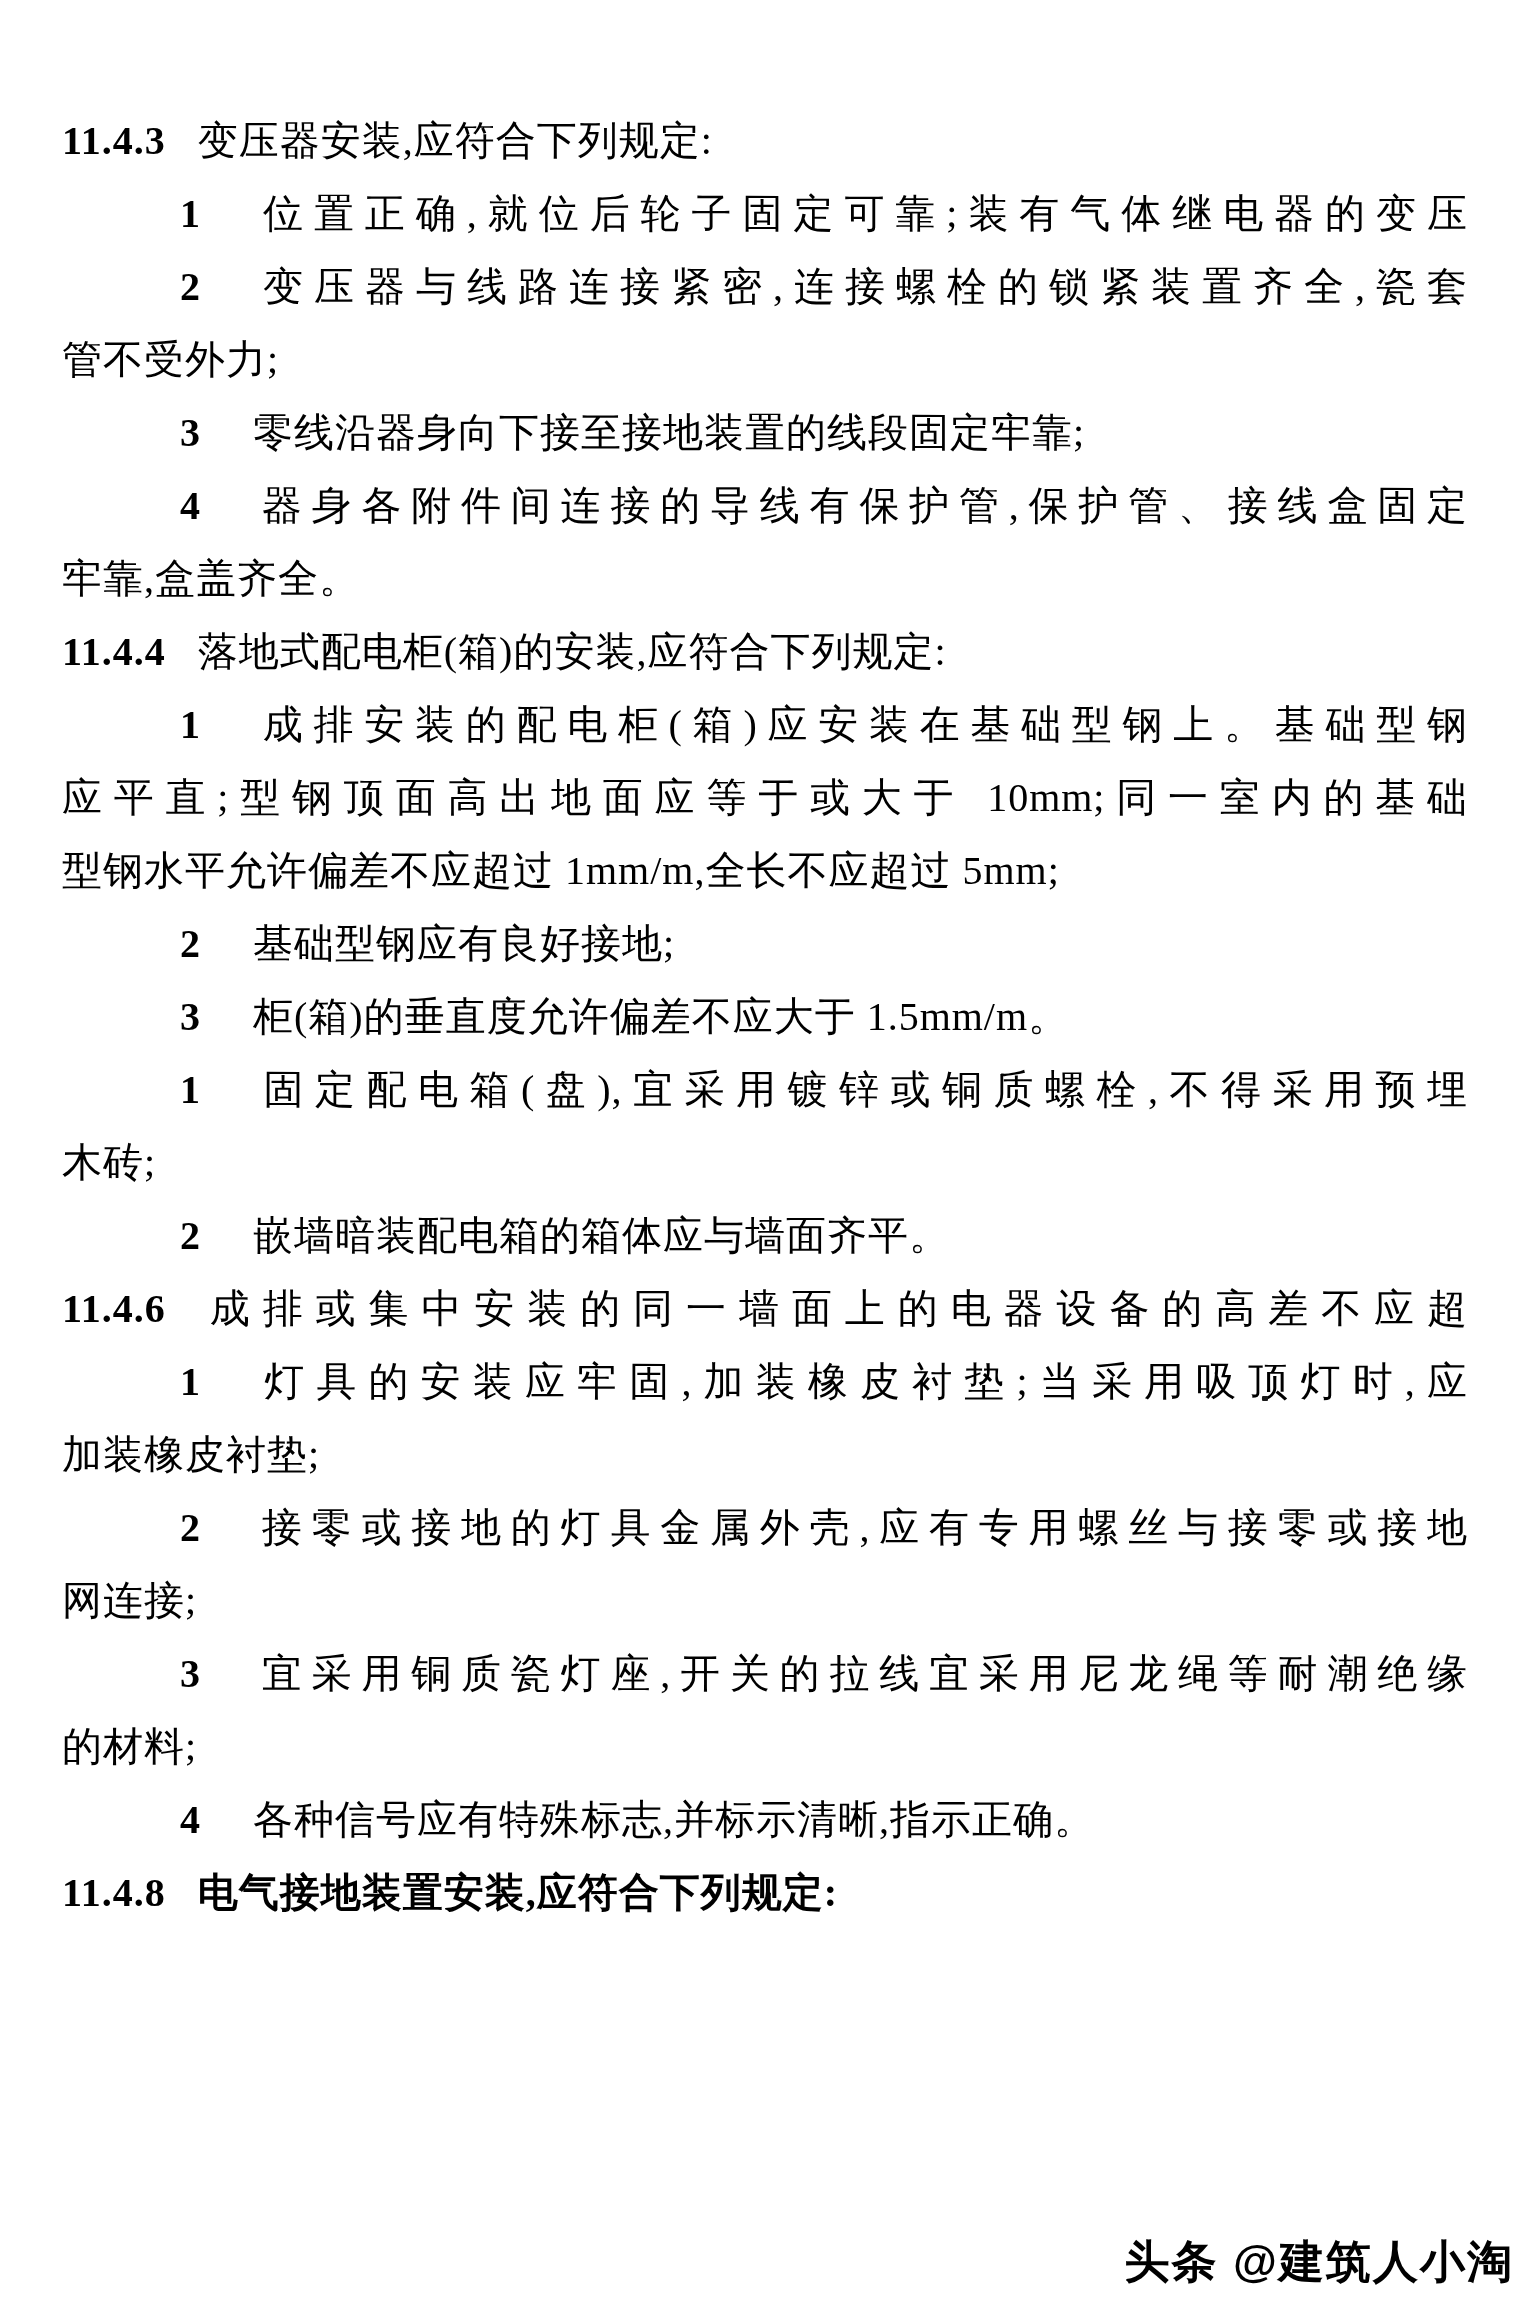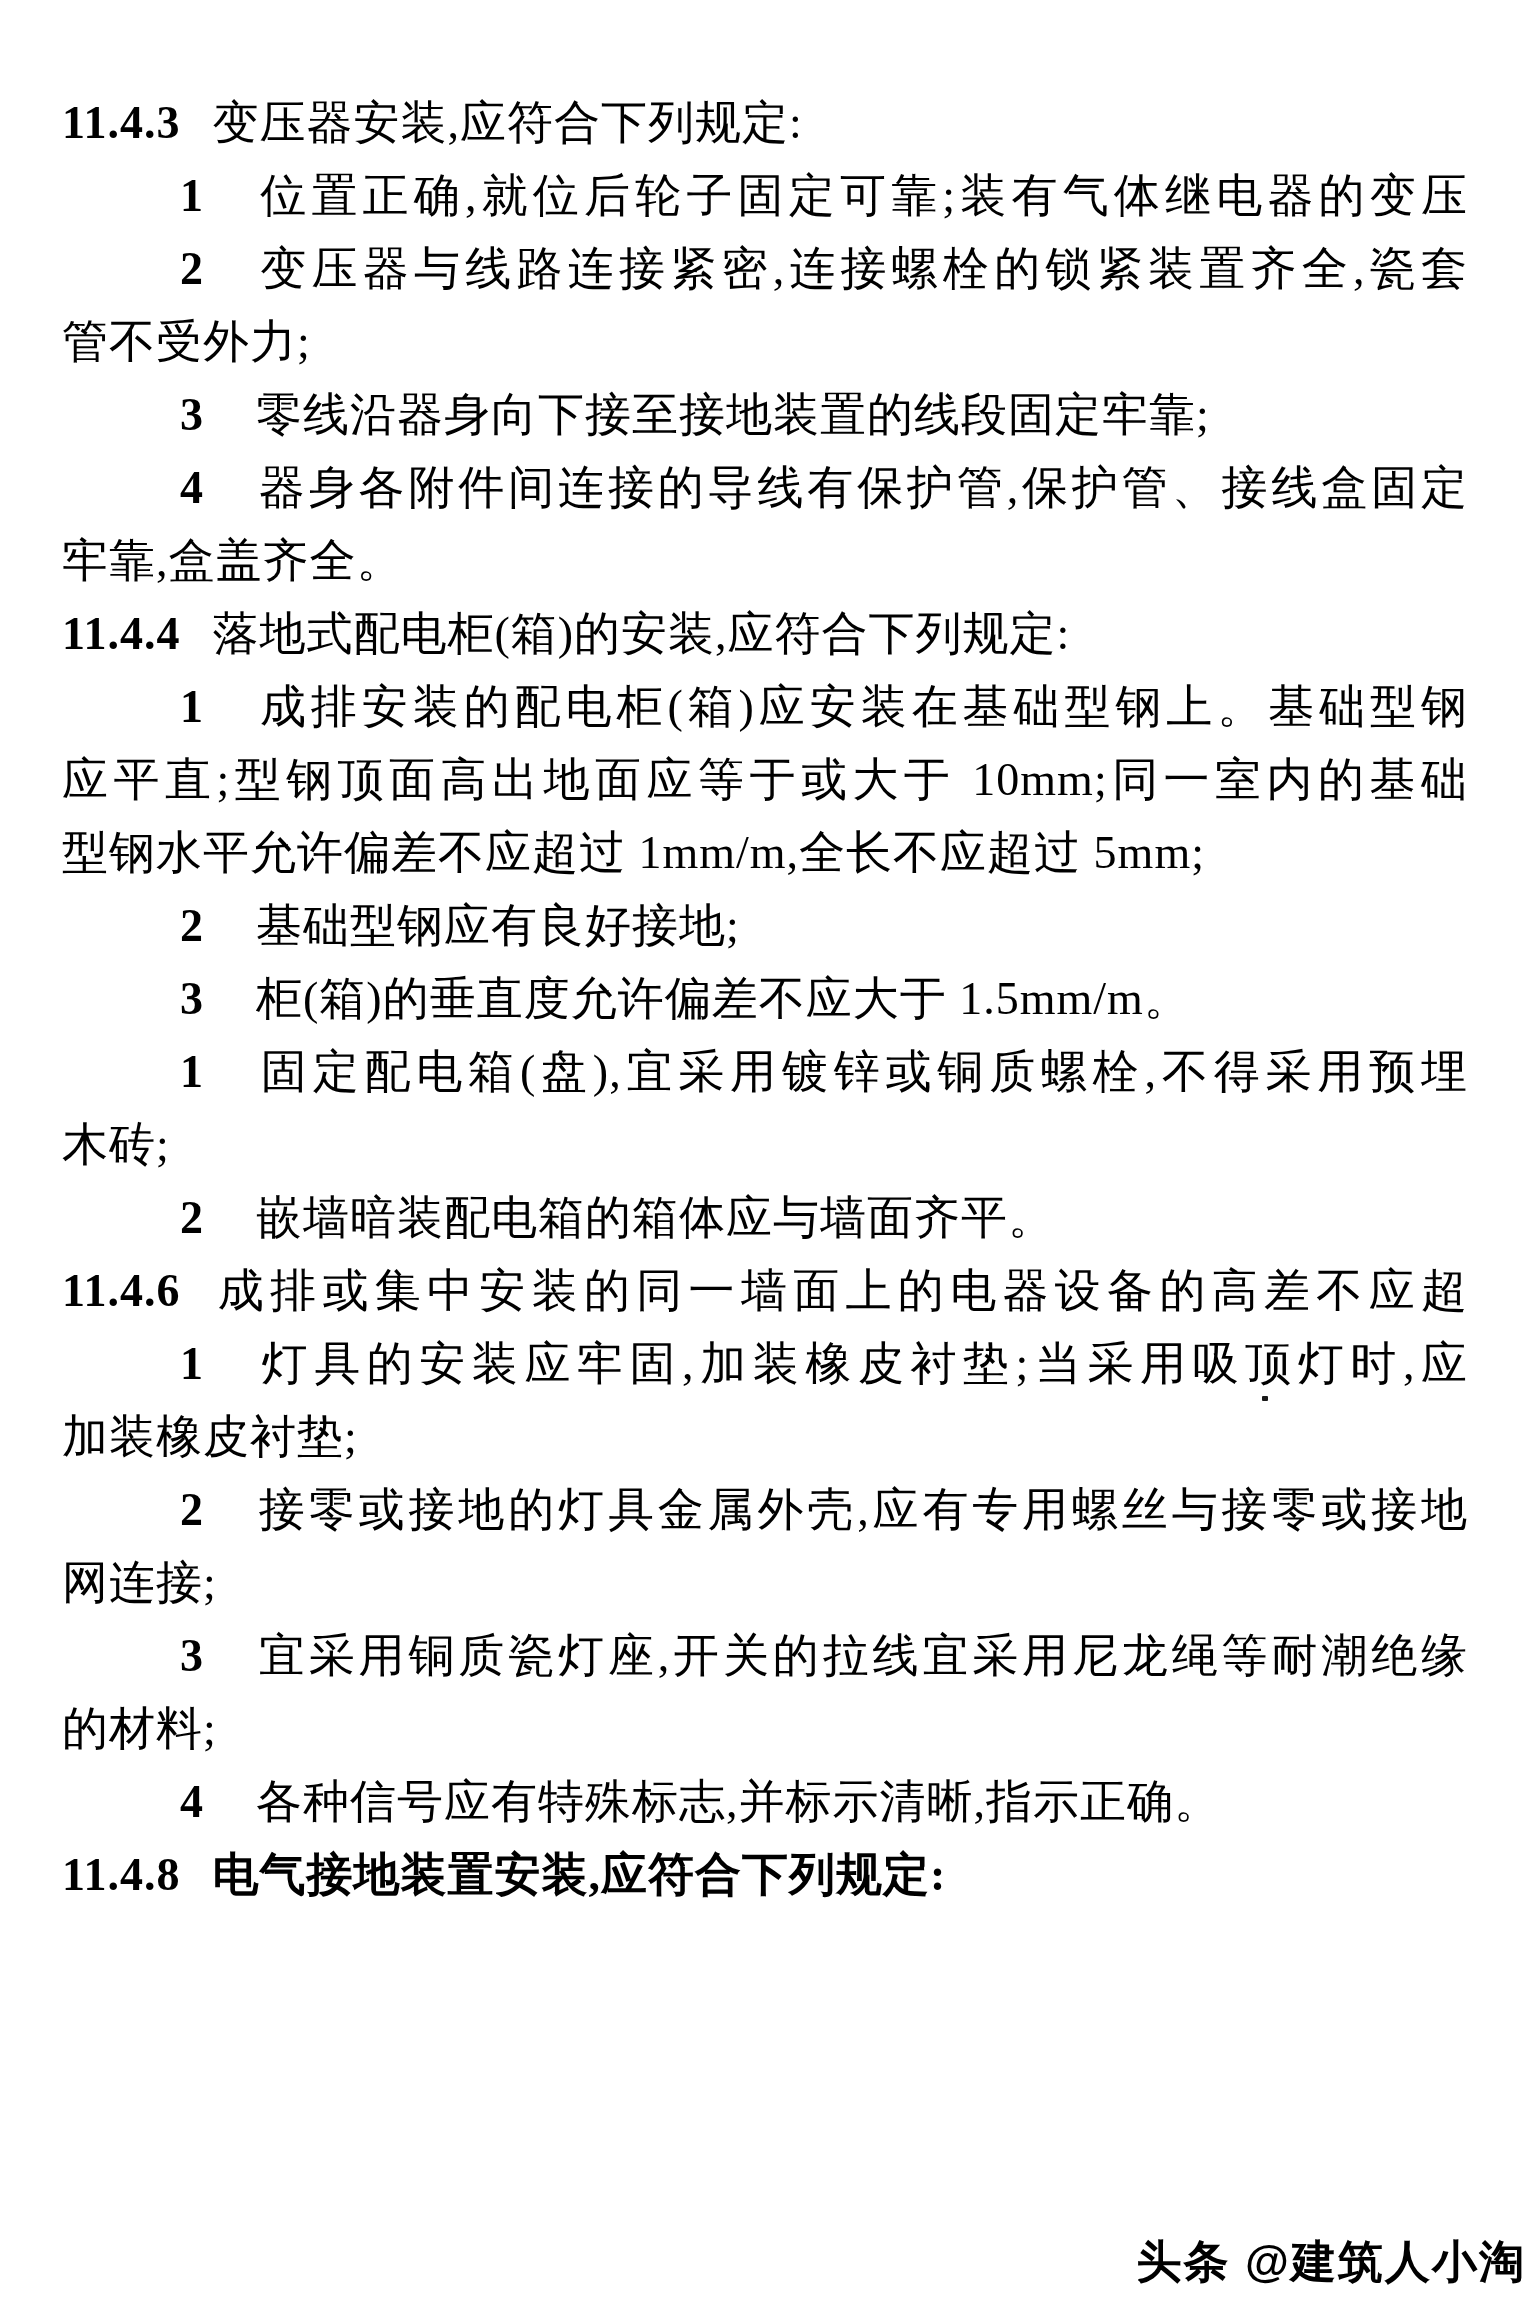--- a/index.html
+++ b/index.html
@@ -14,23 +14,23 @@
     font-family: "Liberation Serif", "DejaVu Serif", serif;
     -webkit-font-smoothing: antialiased;
   }
   .page {
     position: absolute;
     inset: 0;
   }
   .doc {
     position: absolute;
     left: 62px;
-    top: 86px;
+    top: 104px;
     width: 1406px;
-    font-size: 46px;
+    font-size: 40px;
     color: inherit;
   }
   .line {
     height: 73px;
     line-height: 73px;
     white-space: nowrap;
     letter-spacing: 1px;
   }
   
   .line.fill {
@@ -59,21 +59,21 @@
     position: absolute;
     left: 1262px;
     top: 1396px;
     width: 6px;
     height: 5px;
     background: #1a1a1a;
     border-radius: 1px;
   }
   .watermark {
     position: absolute;
-    right: 4px;
+    right: 16px;
     top: 2232px;
     font-size: 45px;
     font-weight: 700;
     letter-spacing: 2px;
     font-family: "Liberation Sans", "DejaVu Sans", sans-serif;
   }
 </style>
 </head>
 <body style="background: rgb(255, 255, 255); color: rgb(0, 0, 0);">
 

